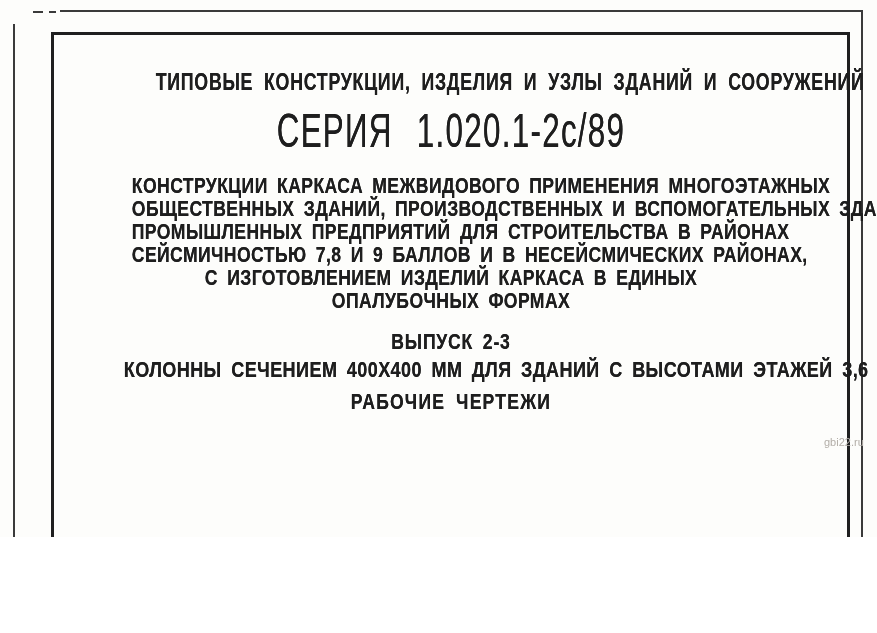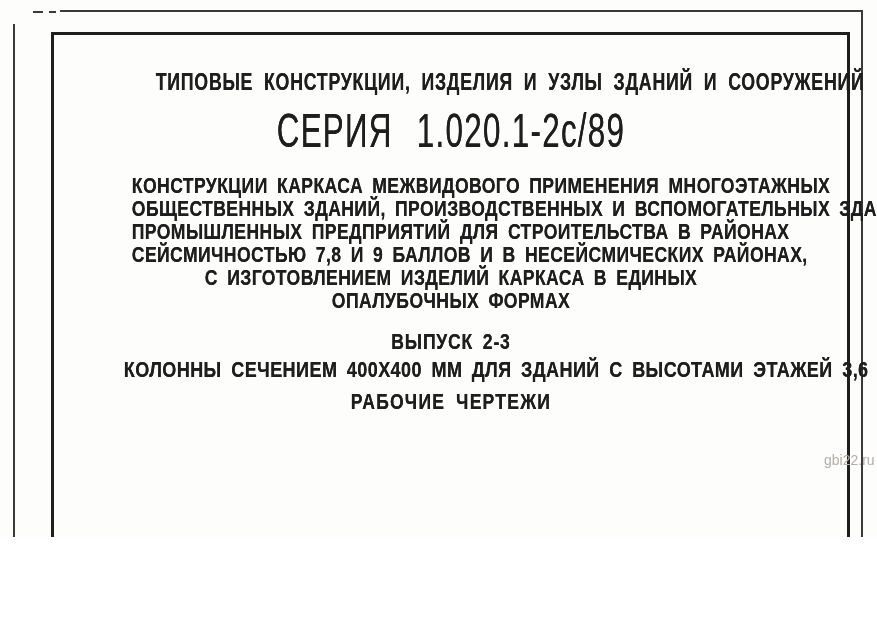--- a/index.html
+++ b/index.html
@@ -105,22 +105,22 @@
     font-style: italic;
     letter-spacing: 1px;
     color: #2b2b2b;
     transform: rotate(-3deg) skewX(-6deg);
     transform-origin: left center;
     text-shadow: 0 0 0.4px #333;
   }
   .watermark {
     position: absolute;
     left: 824px;
-    top: 452px;
-    font-size: 14px;
+    top: 436px;
+    font-size: 11px;
     color: #b3aeA8;
     letter-spacing: 0px;
     z-index: 5;
   }
 </style>
 </head>
 <body>
 
 <div class="page">
 

